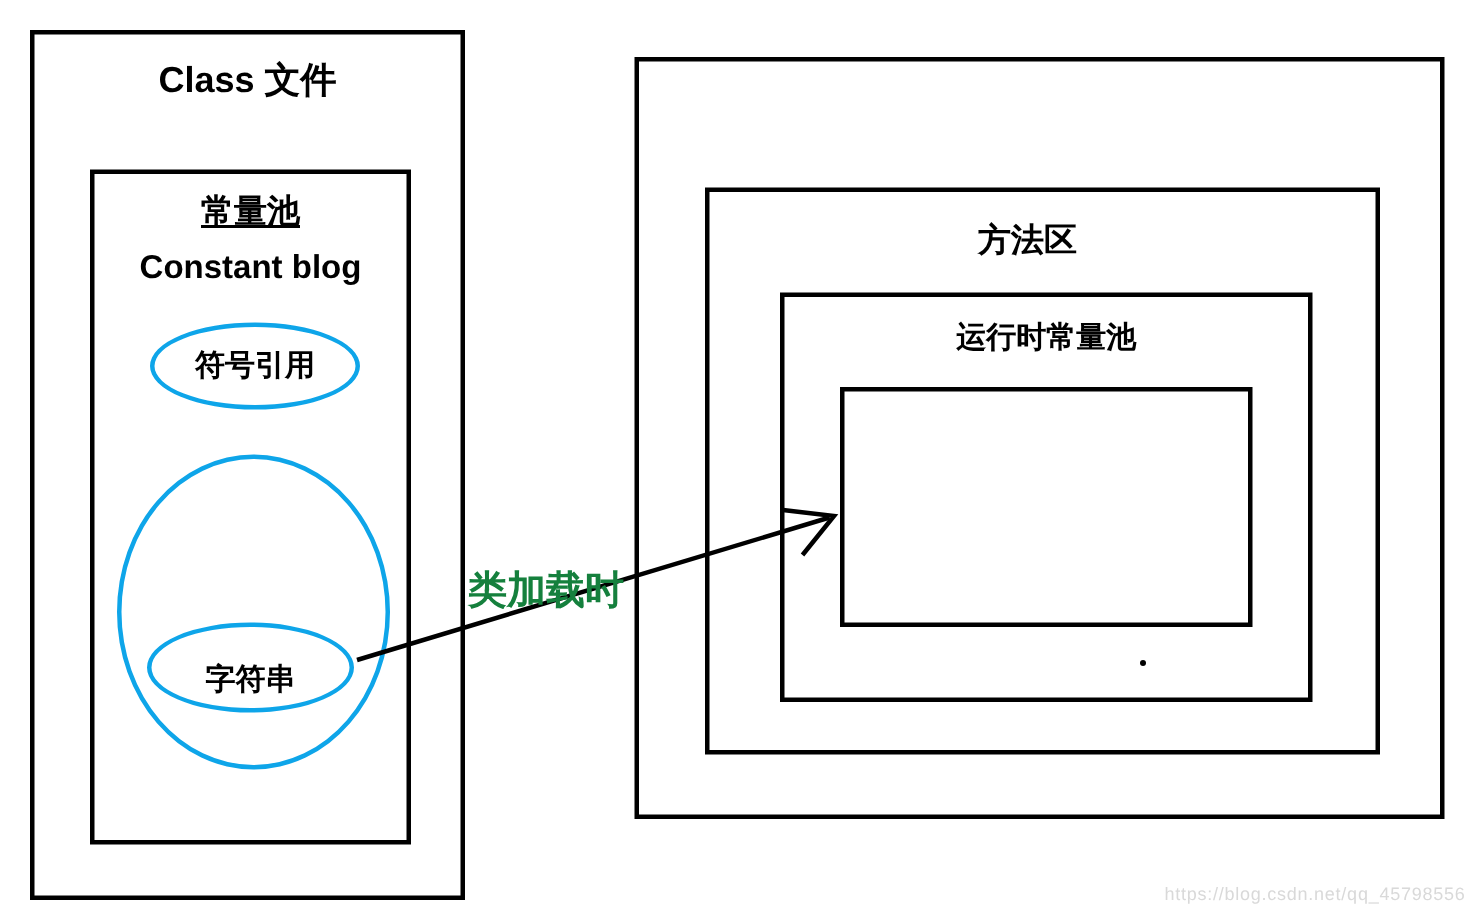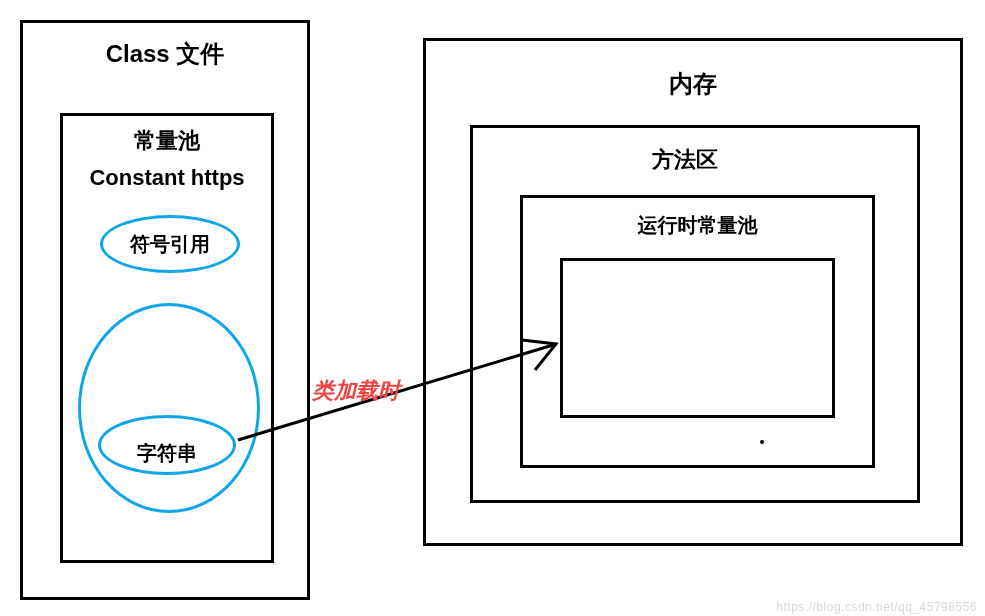--- a/index.html
+++ b/index.html
@@ -28,25 +28,25 @@
   .label {
     position: absolute;
     text-align: center;
     white-space: nowrap;
     line-height: 1.2;
   }
   .title1 { font-size: 24px; }
   .title2 { font-size: 22px; }
   .title3 { font-size: 20px; }
   .title4 { font-size: 20px; }
-  .green { color: #ef4444; font-weight: bold; font-size: 22px; font-style: italic; }
+  .green { color: #15803d; font-weight: bold; font-size: 26px; }
   .watermark {
     position: absolute;
     right: 8px;
-    bottom: 2px;
+    bottom: 13px;
     font-size: 12px;
     color: #d9d9d9;
     font-weight: normal;
     letter-spacing: 0.5px;
   }
   .ellipse {
     position: absolute;
     border: 3px solid #0ea5e9;
     border-radius: 50%;
     box-sizing: border-box;
@@ -64,35 +64,34 @@
 </style>
 </head>
 <body>
 
 <div class="diagram">
 
   <div class="box" style="left:20px; top:20px; width:290px; height:580px;"></div>
   <div class="label title1" style="left:20px; top:40px; width:290px;">Class 文件</div>
 
   <div class="box" style="left:60px; top:113px; width:214px; height:450px;"></div>
-  <div class="label title2" style="left:60px; top:128px; width:214px;">常量池</div>
-  <div class="label title2" style="left:60px; top:165px; width:214px;">Constant https</div>
+  <div class="label title2" style="left:60px; top:128px; width:214px;text-decoration:underline;">常量池</div>
+  <div class="label title2" style="left:60px; top:165px; width:214px;">Constant blog</div>
 
   <div class="ellipse" style="left:100px; top:215px; width:140px; height:58px;">
     <span class="label title3" style="position:static;">符号引用</span>
   </div>
 
   <div class="ellipse" style="left:78px; top:303px; width:182px; height:210px;"></div>
 
   <div class="ellipse" style="left:98px; top:415px; width:138px; height:60px;">
     <span class="label title3" style="position:static;margin-top:16px;">字符串</span>
   </div>
 
   <div class="box" style="left:423px; top:38px; width:540px; height:508px;"></div>
-  <div class="label title1" style="left:423px; top:70px; width:540px;">内存</div>
 
   <div class="box" style="left:470px; top:125px; width:450px; height:378px;"></div>
   <div class="label title2" style="left:470px; top:147px; width:390px;margin-left:20px;">方法区</div>
 
   <div class="box" style="left:520px; top:195px; width:355px; height:273px;"></div>
   <div class="label title3" style="left:520px; top:213px; width:355px;">运行时常量池</div>
 
   <div class="box" style="left:560px; top:258px; width:275px; height:160px;"></div>
 
   <div style="position:absolute; left:760px; top:440px; width:4px; height:4px; background:#000; border-radius:50%;"></div>

